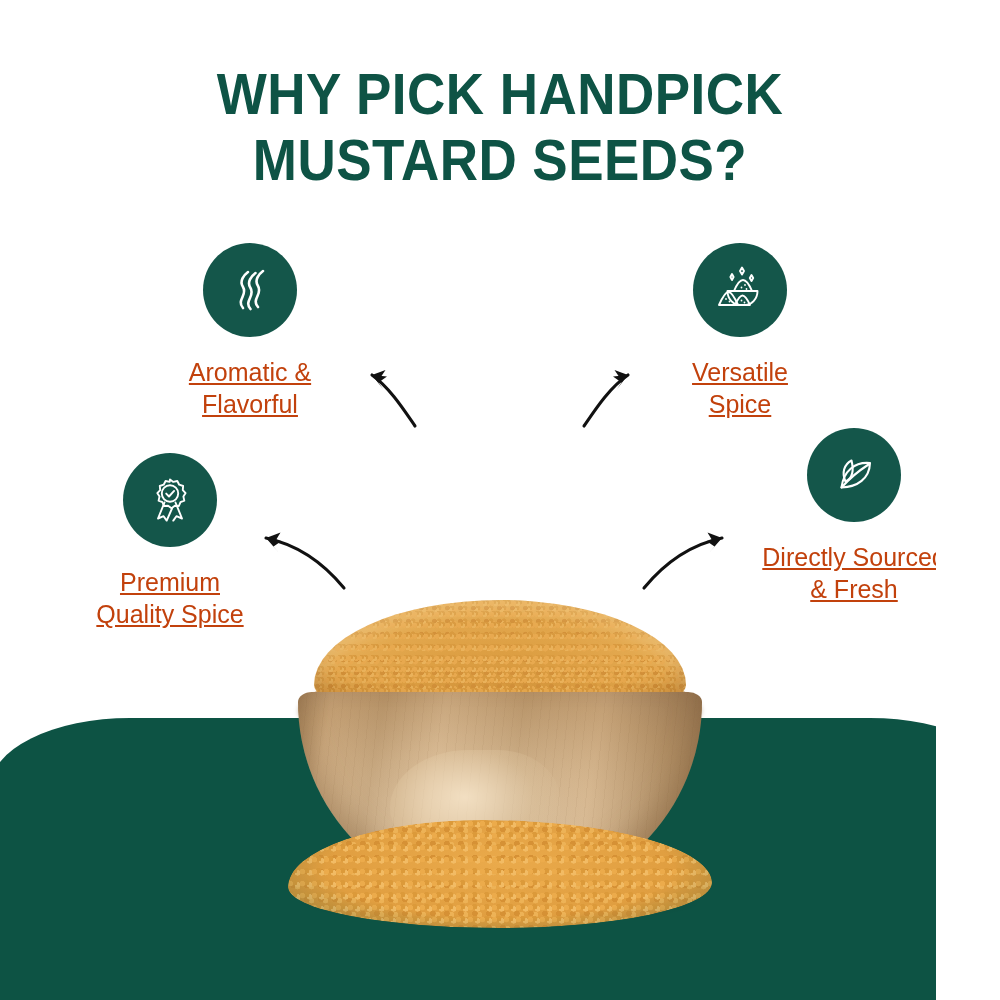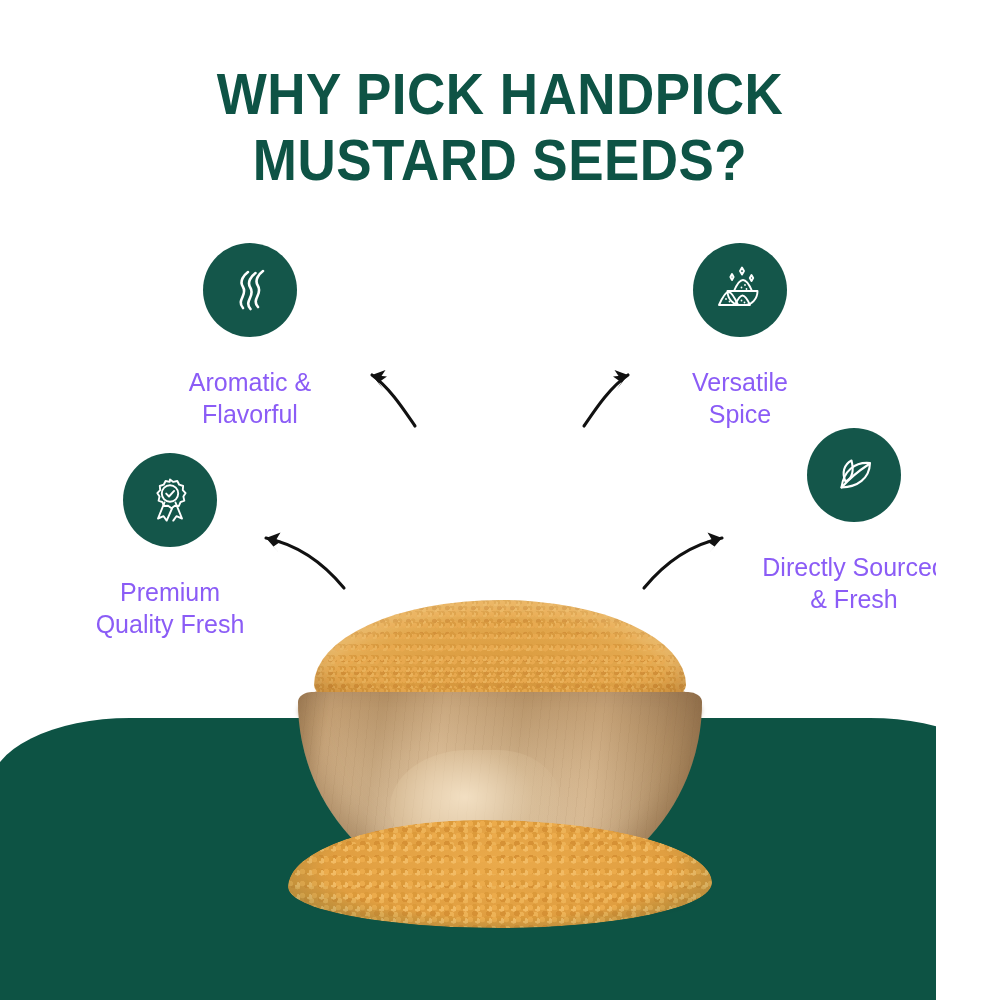--- a/index.html
+++ b/index.html
@@ -49,26 +49,27 @@
   }
   .badge{
     width:94px;height:94px;
     border-radius:50%;
     background:#14564A;
     margin:0 auto;
     display:flex;align-items:center;justify-content:center;
   }
   .badge svg{display:block;}
   .feature .caption{
-    margin-top:29px;
-    color:#8b5cf6;
+    margin-top:19px;
+    color:#c2410c;
     font-size:25px;
     line-height:1.28;
     font-weight:400;
     white-space:pre-line;
+    text-decoration:underline;
   }
 
   #f-aromatic{ left:130px; top:243px; }
   #f-versatile{ left:620px; top:243px; }
   #f-premium{  left:50px;  top:453px; }
   #f-sourced{  left:714px; top:428px; }
   #f-sourced{ width:280px; }
 
   
   .arrow{position:absolute;z-index:6;}
@@ -239,21 +240,21 @@
           <path d="M27 6.5 l3.3 2.4 4-0.9 1.9 3.7 3.9 1.3 -0.3 4.1 2.8 3 -2.2 3.5 0.9 4 -3.8 1.6 -1.6 3.8 -4.1 -0.2 -3.3 2.5 -3.4 -2.5 -4 0.2 -1.7 -3.8 -3.8 -1.6 0.9 -4 -2.2 -3.5 2.9 -3 -0.4 -4.1 3.9 -1.3 1.9 -3.7 4.1 0.9 Z"></path>
           <circle cx="27" cy="20.5" r="8.2"></circle>
           <path d="M23.2 20.6 l2.8 2.9 5.1 -5.6"></path>
 
           <path d="M21.5 29.5 L15 45.5 L20.6 43.2 L23.7 47.6 L29 35.5"></path>
           <path d="M32.5 29.5 L39 45.5 L33.4 43.2 L30.3 47.6"></path>
         </svg>
       </span>
     </div>
     <div class="caption">Premium
-Quality Fresh</div>
+Quality Spice</div>
   </div>
 
   <div class="feature" id="f-sourced">
     <div class="badge">
       <span>
         <svg width="54" height="54" viewBox="0 0 54 54" fill="none" stroke="#ffffff" stroke-width="2.1" stroke-linecap="round" stroke-linejoin="round">
 
           <path d="M24.5 12.5 C17 16.5 14.5 25 18.5 33.5 C24 31 27.5 24.5 24.5 12.5 Z"></path>
 
           <path d="M43 15 C28 13.5 16.5 23 14.5 39.5 C30.5 39 42.5 30.5 43 15 Z"></path>

